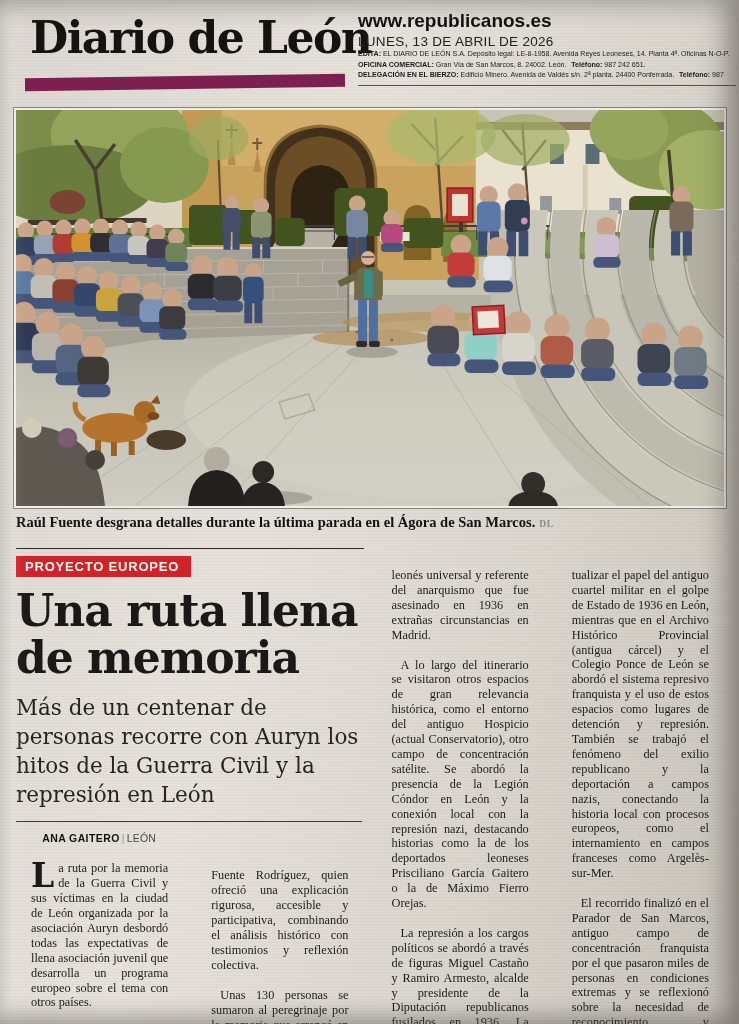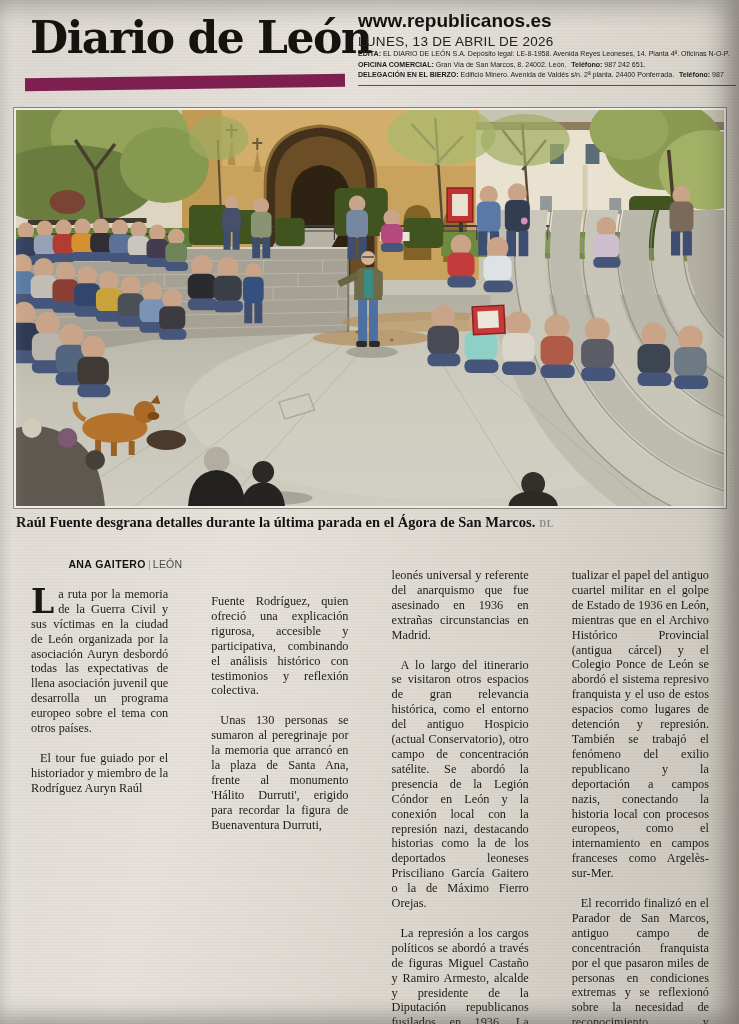--- a/index.html
+++ b/index.html
@@ -50,21 +50,21 @@
   .headline-block{grid-column:1/3;grid-row:1;border-top:1.5px solid #2c2b29;padding-top:7px;}
   .kicker{
     display:inline-block;background:var(--kicker-bg,#cf2329);color:var(--kicker-text,#fdf9f5);
     font-family:"Liberation Sans",sans-serif;font-weight:bold;font-size:13px;
     letter-spacing:.8px;padding:3px 12px 3px 9px;
   }
   .headline{font-family:"DejaVu Serif",serif;font-weight:bold;font-size:44px;line-height:1.07;
     letter-spacing:-1px;color:#1b1917;margin:10px 0 13px;}
   .subhead{font-family:"DejaVu Serif",serif;font-size:21.5px;line-height:1.34;color:#262421;margin:0 0 12px;}
   .headline-rule{border-top:1px solid #3c3b38;margin:0 2px 0 0;}
-  .byline{text-align:right;font-family:"Liberation Sans",sans-serif;font-size:10.5px;color:#4a4a4a;
+  .byline{text-align:center;font-family:"Liberation Sans",sans-serif;font-size:10.5px;color:#4a4a4a;
     margin:9px 1px 3px 0;letter-spacing:.2px;}
   .byline b{color:#121212;letter-spacing:.4px;}
   .byline .sep{color:#999;margin:0 2px;}
   .bodycol{font-size:12.3px;line-height:14.9px;text-align:justify;color:#1d1c1a;}
   .bodycol p{margin:15px;text-indent:9px;}
   .bodycol p.cont,.bodycol p.lead{text-indent:0;}
   .col1{grid-column:1;grid-row:2;}
   .col2{grid-column:2;grid-row:2;padding-top:31px;}
   .col3{grid-column:3;grid-row:1/3;padding-top:5px;}
   .col4{grid-column:4;grid-row:1/3;padding-top:5px;}
@@ -367,20 +367,26 @@
       </g>
     </svg>
   </div>
 
   <div class="caption">
     <span>Raúl Fuente desgrana detalles durante la última parada en el Ágora de San Marcos.</span><span class="credit">DL</span>
   </div>
 
   <div class="article">
 
+    <div class="headline-block">
+      <span class="kicker">PROYECTO EUROPEO</span>
+      <h1 class="headline">Una ruta llena de memoria</h1>
+      <p class="subhead">Más de un centenar de personas recorre con Auryn los hitos de la Guerra Civil y la represión en León</p>
+      <div class="headline-rule"></div>
+    </div>
 
     <div class="bodycol col1">
       <div class="byline">
         <b>ANA GAITERO</b><span class="sep">|</span><span>LEÓN</span>
       </div>
       <p class="lead">La ruta por la memoria de la Guerra Civil y sus víctimas en la ciudad de León organizada por la asociación Auryn desbordó todas las expectativas de llena asociación juvenil que desarrolla un programa europeo sobre el tema con otros países.</p>
       <p>El tour fue guiado por el historiador y miembro de la Rodríguez Auryn Raúl</p>
     </div>
 
     <div class="bodycol col2">

